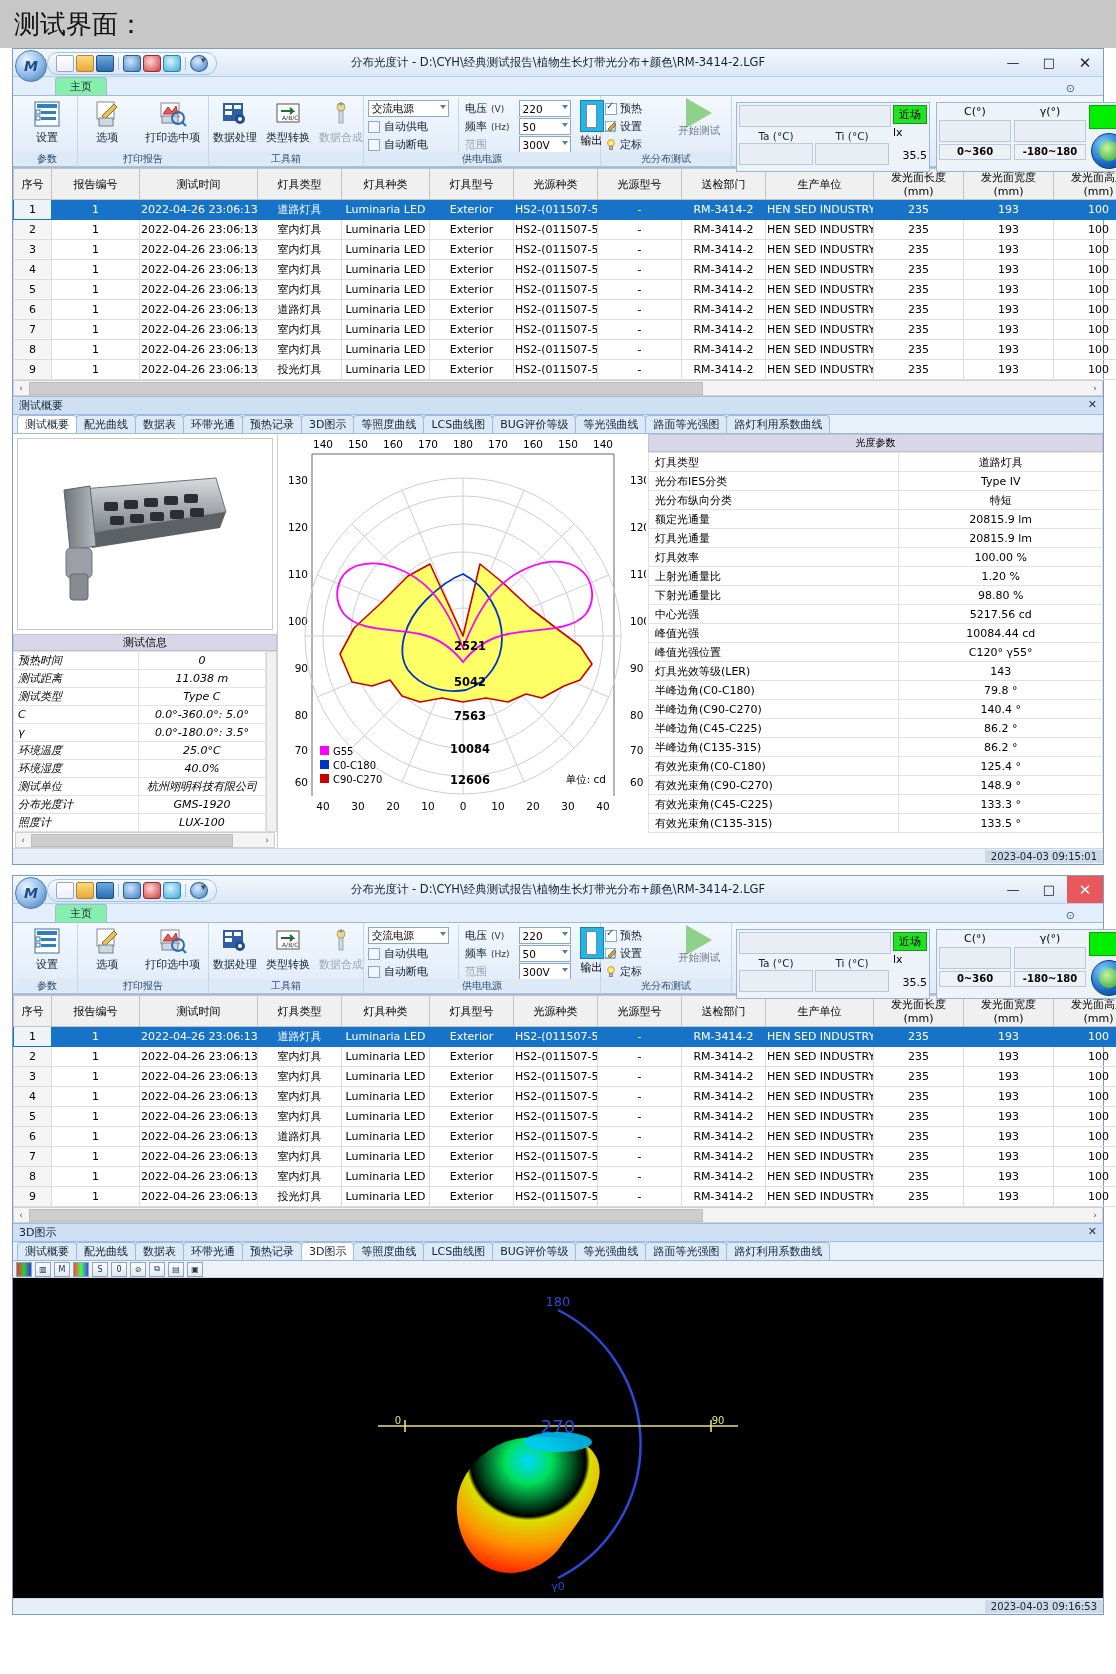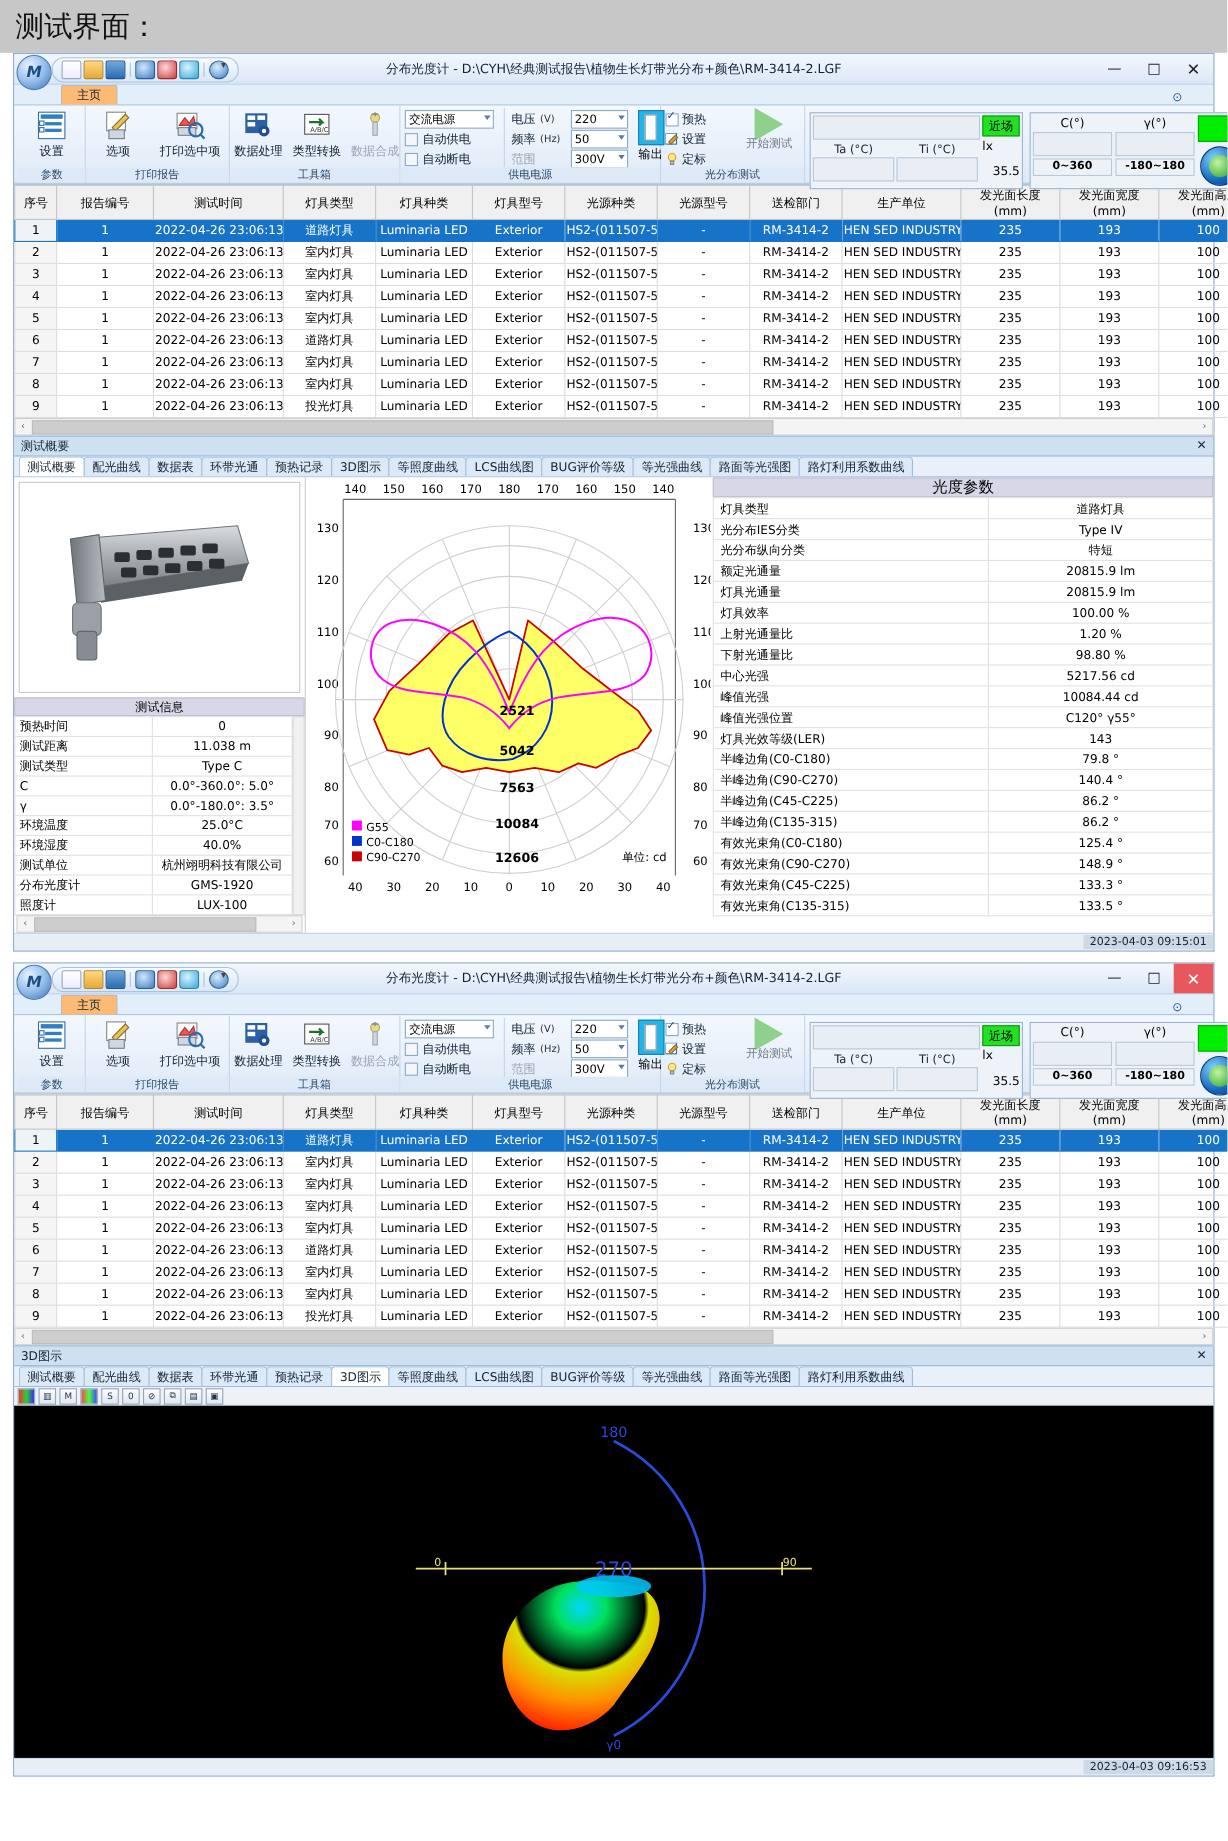--- a/index.html
+++ b/index.html
@@ -24,21 +24,21 @@
   .qicon{width:16px;height:15px;border-radius:2px;display:inline-block;position:relative;}
   .qat .sep{width:1px;height:13px;background:#aac2dc;margin:0 2px;}
   .qat-more{position:absolute;left:188px;top:6px;font-size:9px;color:#444;}
   .applogo{position:absolute;left:2px;top:1px;width:30px;height:30px;border-radius:50%;
     background:radial-gradient(circle at 35% 30%,#eaf4ff,#8cb8e8 55%,#3f72ad);border:1px solid #4c7bb0;
     display:flex;align-items:center;justify-content:center;font-weight:bold;color:#1c4d86;font-size:14px;font-style:italic;}
 
   
   .tabrow{height:18px;background:#e3eefb;border-bottom:1px solid #9dbbda;display:flex;align-items:flex-end;padding-left:42px;}
   .rtab{height:17px;line-height:17px;padding:0 14px;font-size:11px;background:#d6e6f7;border:1px solid #9dbbda;border-bottom:none;border-radius:3px 3px 0 0;color:#123;}
-  .rtab.active{background:#fdba74;}
+  .rtab.active{background:#86efac;}
 
   
   .ribbon{height:70px;background:linear-gradient(#f3f8fe,#dfeaf7);border-bottom:1px solid #a8c3e0;display:flex;position:relative;padding-left:4px;}
   .rgroup{position:relative;display:flex;flex-direction:column;justify-content:flex-start;padding:2px 4px 0 4px;border-right:1px solid #c3d6ea;}
   .rgroup .gcontent{display:flex;align-items:flex-start;gap:9px;height:52px;}
   .rgroup .glabel{position:absolute;bottom:0;left:0;right:0;text-align:center;font-size:10px;color:#2a4a6b;background:#dde9f6;}
   .bigbtn{width:52px;display:flex;flex-direction:column;align-items:center;gap:2px;padding-top:2px;}
   .bigbtn .lbl{font-size:11px;color:#123;white-space:nowrap;}
   .bigico{width:30px;height:28px;}
 
@@ -95,28 +95,28 @@
   .panelbar{height:17px;background:#cfe0f2;border-top:1px solid #9dbbda;border-bottom:1px solid #9dbbda;display:flex;align-items:center;padding:0 6px;font-size:11px;color:#123;position:relative;}
   .panelbar .x{position:absolute;right:6px;top:1px;font-size:11px;color:#234;}
   .subtabs{height:18px;background:#e8f0fa;display:flex;align-items:flex-end;padding-left:4px;border-bottom:1px solid #9dbbda;}
   .stab{height:17px;line-height:17px;padding:0 7px;font-size:11px;background:#dce9f7;border:1px solid #9dbbda;border-bottom:none;border-radius:4px 4px 0 0;margin-right:-1px;color:#123;}
   .stab.active{background:#ffffff;}
 
   .content{display:flex;background:#fff;}
   .leftcol{width:264px;border-right:1px solid #cfcfcf;}
   .lamppic{height:190px;border:1px solid #c9c9c9;margin:4px;background:#fff;display:flex;align-items:center;justify-content:center;}
   .infohdr{background:#d7d7e8;text-align:center;font-size:11px;height:15px;line-height:15px;border:1px solid #c0c0d0;}
-  table.info{border-collapse:collapse;width:100%;table-layout:fixed;}
+  table.info{border-collapse:collapse;width:100%;table-layout:fixed;font-style:italic;}
   table.info td{border:1px solid #e2e2e2;font-size:11px;height:17px;padding:0 4px;}
   table.info td.k{width:46%;}
   table.info td.v{text-align:center;}
 
   .chartcol{width:368px;padding:2px 0 0 2px;}
   .paramcol{flex:1;}
-  .paramhdr{background:#d7d7e8;text-align:center;font-size:14px;height:16px;line-height:16px;border:1px solid #c0c0d0;}
+  .paramhdr{background:#d7d7e8;text-align:center;font-size:10px;height:16px;line-height:16px;border:1px solid #c0c0d0;}
   table.params{border-collapse:collapse;width:100%;table-layout:fixed;}
   table.params td{border:1px solid #e2e2e2;font-size:11px;height:18px;padding:0 6px;}
   table.params td.v{text-align:center;width:42%;}
 
   .statusbar{height:15px;background:#e8eef5;border-top:1px solid #c3d6ea;display:flex;justify-content:flex-end;align-items:center;}
   .stamp{background:#cdd9e6;font-size:10px;padding:0 6px;height:13px;line-height:13px;color:#123;}
 
   
   .win2 .content3d{background:#000;height:320px;position:relative;}
   .toolstrip{height:16px;background:#eef2f7;border-bottom:1px solid #c3d6ea;display:flex;align-items:center;gap:3px;padding:0 3px;}

